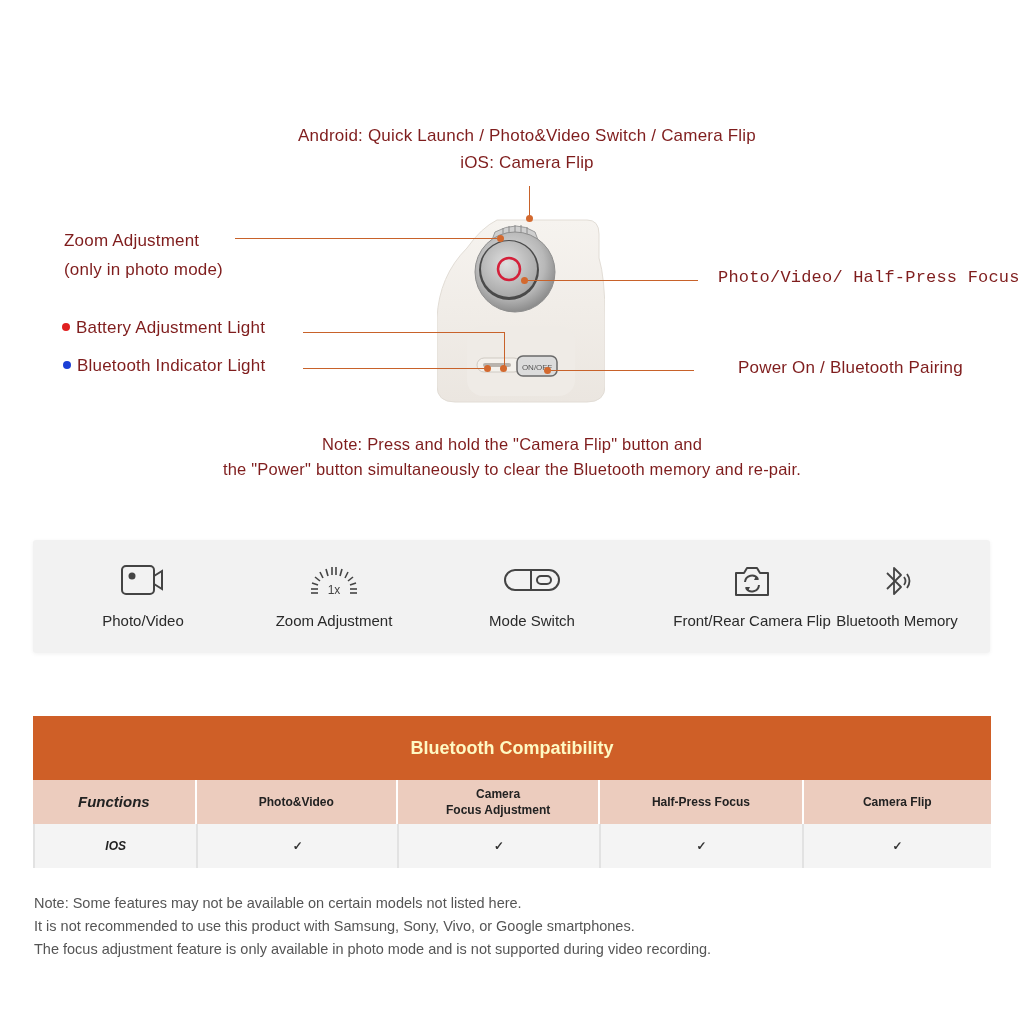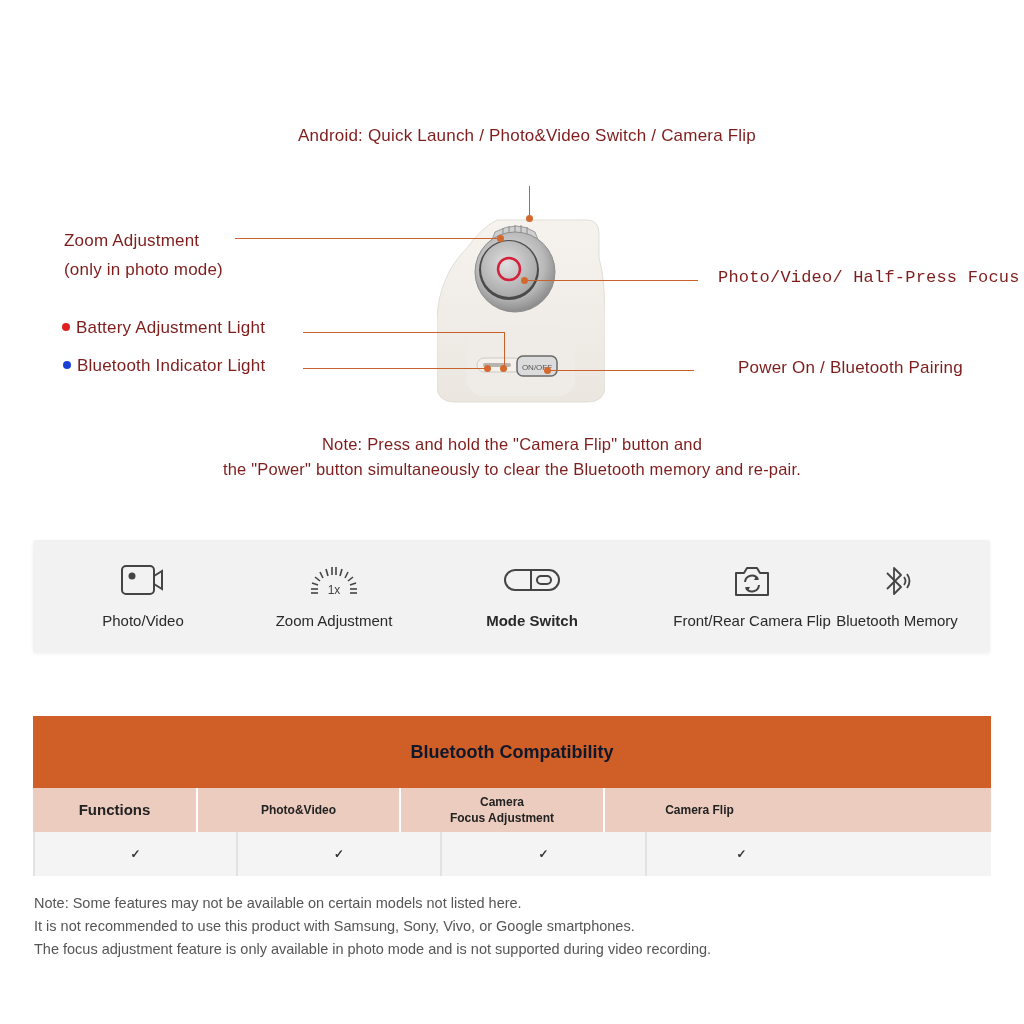--- a/index.html
+++ b/index.html
@@ -17,40 +17,41 @@
 
   
   .features { position:absolute; left:33px; top:540px; width:957px; height:113px; background:#f2f2f2;
               border-radius:3px; box-shadow:0 1px 4px rgba(0,0,0,0.06); }
   .feat { position:absolute; top:0; height:113px; text-align:center; }
   .feat .ico { position:absolute; left:50%; top:23px; transform:translateX(-50%); }
   .feat .txt { position:absolute; left:0; right:0; top:72px; font-size:15px; color:#2a2a2a; white-space:nowrap; }
 
   
   .tbl { position:absolute; left:33px; top:716px; width:958px; }
-  .tbl-head { height:72px; background:#cf5f27; color:#0f172a; font-weight:bold; font-size:18px;
+  .tbl-head { height:64px; background:#cf5f27; color:#fef9c3; font-weight:bold; font-size:18px;
               display:flex; align-items:center; justify-content:center; }
   .tbl-row { display:flex; }
   .tbl-row.h { background:#ecccbe; height:44px; }
   .tbl-row.d { background:#f4f4f4; height:44px; }
   .cell { display:flex; align-items:center; justify-content:center; text-align:center; font-size:12px;
           font-weight:bold; color:#222; border-left:2px solid #ffffff; line-height:16px; }
   .tbl-row.d .cell { border-left:2px solid #e2e2e2; font-weight:bold; font-size:12px; }
-  .cell:first-child { border-left:none; }
+  .cell:first-child { border-left:none;font-style:italic; }
   .tbl-row.h .cell:first-child { font-size:15px; }
   .c0 { width:163px; } .c1 { width:201px; } .c2 { width:202px; } .c3 { width:203px; } .c4 { width:189px; }
   .check { font-weight:normal; font-size:14px; color:#333; }
 
   .notes { position:absolute; left:34px; top:892px; font-size:14.5px; color:#555; line-height:23px; }
 </style>
 </head>
 <body>
 
 <div class="abs label center" style="left:212px; top:122px; width:630px; line-height:27px;">
   <div>Android: Quick Launch / Photo&amp;Video Switch / Camera Flip</div>
+  <div>iOS: Camera Flip</div>
 </div>
 
 <div class="abs label" style="left:64px; top:226px; line-height:29px;">
   <div>Zoom Adjustment</div>
   <div>(only in photo mode)</div>
 </div>
 <div class="abs label" style="left:62px; top:318px;">
   <span class="bullet" style="background:#e02020;"></span><span>Battery Adjustment Light</span>
 </div>
 <div class="abs label" style="left:63px; top:356px;">
@@ -147,21 +148,21 @@
           <line x1="46" y1="14" x2="41" y2="18"></line>
         <line x1="49" y1="20" x2="43" y2="22"></line>
           <line x1="50" y1="26" x2="43" y2="26"></line>
         <line x1="4" y1="30" x2="11" y2="30"></line>
           <line x1="43" y1="30" x2="50" y2="30"></line>
       </g>
       <text x="27" y="31" font-family="Liberation Sans, sans-serif" font-size="12" fill="#444" text-anchor="middle">1x</text>
     </svg>
     <div class="txt">Zoom Adjustment</div>
   </div>
-  <div class="feat" style="left:439px; width:120px;font-weight:bold;">
+  <div class="feat" style="left:439px; width:120px;">
     <svg class="ico" width="58" height="34" viewBox="0 0 58 34">
       <rect x="2" y="7" width="54" height="20" rx="10" fill="none" stroke="#444" stroke-width="2"></rect>
       <line x1="28" y1="7" x2="28" y2="27" stroke="#444" stroke-width="2"></line>
       <rect x="34" y="13" width="14" height="8" rx="4" fill="none" stroke="#444" stroke-width="2"></rect>
     </svg>
     <div class="txt">Mode Switch</div>
   </div>
   <div class="feat" style="left:634px; width:170px;">
     <svg class="ico" width="40" height="36" viewBox="0 0 40 36">
       <path d="M4 10 H12 L15 5 H25 L28 10 H36 V32 H4 Z" fill="none" stroke="#444" stroke-width="2" stroke-linejoin="round"></path>
@@ -190,25 +191,29 @@
       </div>
     <div class="cell c1">
         <span>Photo&amp;Video</span>
       </div>
     <div class="cell c2">
         <div>
           <div>Camera</div>
           <div>Focus Adjustment</div>
         </div>
       </div>
+    <div class="cell c3">
+        <span>Half-Press Focus</span>
+      </div>
     <div class="cell c4">
         <span>Camera Flip</span>
       </div>
   </div>
   <div class="tbl-row d">
+    <div class="cell c0">IOS</div>
     <div class="cell c1 check">✓</div>
     <div class="cell c2 check">✓</div>
     <div class="cell c3 check">✓</div>
     <div class="cell c4 check">✓</div>
   </div>
 </div>
 
 <div class="notes">
   <div>Note: Some features may not be available on certain models not listed here.</div>
   <div>It is not recommended to use this product with Samsung, Sony, Vivo, or Google smartphones.</div>

